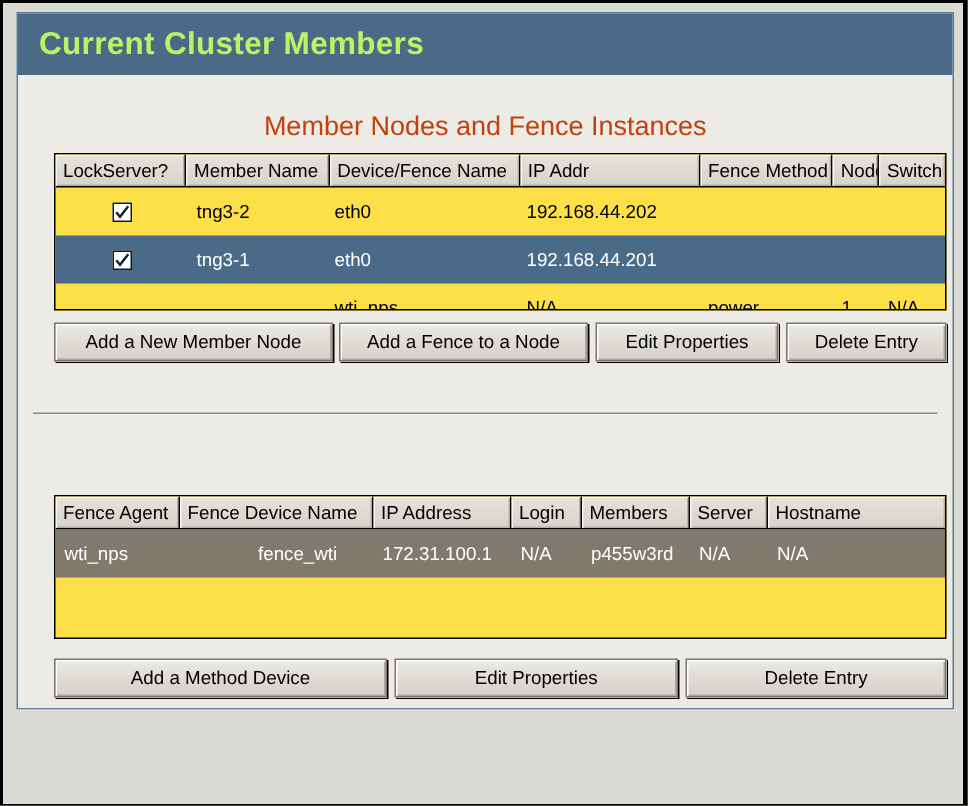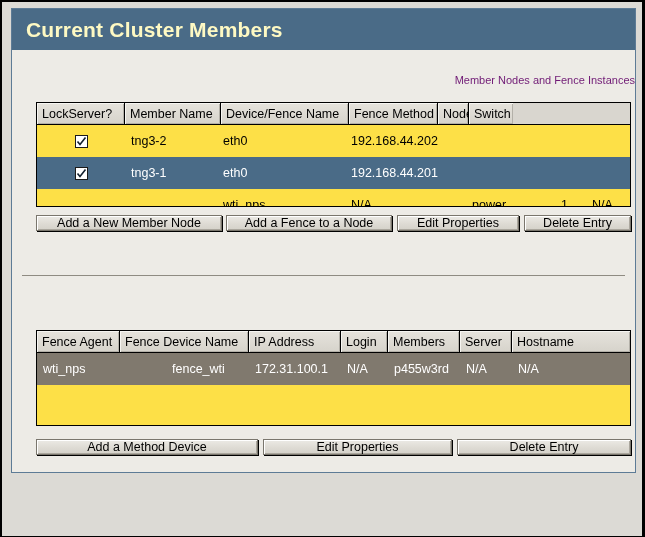--- a/index.html
+++ b/index.html
@@ -47,34 +47,34 @@
     position: absolute;
     left: 0px;
     top: 0px;
     width: 623px;
     height: 41px;
     background: #4a6b87;
     display: flex;
     align-items: center;
   }
   #titlebar-text {
-    color: #fef9c3;
+    color: #bef264;
     font-size: 21px;
     font-weight: bold;
     margin-left: 14px;
     letter-spacing: 0.2px;
   }
 
   
   .section-caption {
     position: absolute;
-    text-align: right;
+    text-align: center;
     width: 100%;
-    font-size: 11px;
-    color: #701a75;
+    font-size: 18px;
+    color: #c2410c;
   }
   #caption-members { top: 65px; }
   #caption-fence   { top: 301px; }
 
   
   .listwidget {
     position: absolute;
     background: #fde047;
     border: 1px solid #000000;
     box-sizing: border-box;
@@ -149,21 +149,21 @@
     position: absolute;
     box-sizing: border-box;
     background: linear-gradient(to bottom, #eceae5 0%, #dedbd4 55%, #d4d1c9 100%);
     border: 1px solid #7a766d;
     box-shadow: inset 1px 1px 0 #ffffff, inset -1px -1px 0 #aaa69d, 1px 1px 0 #000000;
     display: flex;
     align-items: center;
     justify-content: center;
     font-size: 12.5px;
     color: #000000;
-    height: 16px;
+    height: 26px;
     white-space: nowrap;
     cursor: default;
   }
 
   
   #btn-add-member   { left: 24px;  top: 206px; width: 186px; }
   #btn-add-fence    { left: 214px; top: 206px; width: 166px; }
   #btn-edit-props-1 { left: 385px; top: 206px; width: 122px; }
   #btn-delete-1     { left: 512px; top: 206px; width: 107px; }
 
@@ -203,20 +203,21 @@
       <span id="titlebar-text">Current Cluster Members</span>
     </div>
 
     <div class="section-caption" id="caption-members">Member Nodes and Fence Instances</div>
 
     <div class="listwidget" id="members-list">
       <div class="hdr-row" id="members-header">
           <div class="hdr-cell" style="width: 88px;">LockServer?</div>
           <div class="hdr-cell" style="width: 96px;">Member Name</div>
           <div class="hdr-cell" style="width: 128px;">Device/Fence Name</div>
+          <div class="hdr-cell" style="width: 121px;">IP Addr</div>
           <div class="hdr-cell" style="width: 89px;">Fence Method</div>
           <div class="hdr-cell" style="width: 31px;">Node</div>
           <div class="hdr-cell" style="width: 44px;">Switch</div>
         </div>
       <div id="members-body">
           <div class="data-row">
             <div class="data-cell center" style="width: 88px;">
               <span class="cbox">
                 <svg width="11" height="11" viewBox="0 0 11 11">
                   <path d="M1.5 5.5 L4 8.5 L9.5 1.5" stroke="#12202e" stroke-width="1.6" fill="none"></path>

